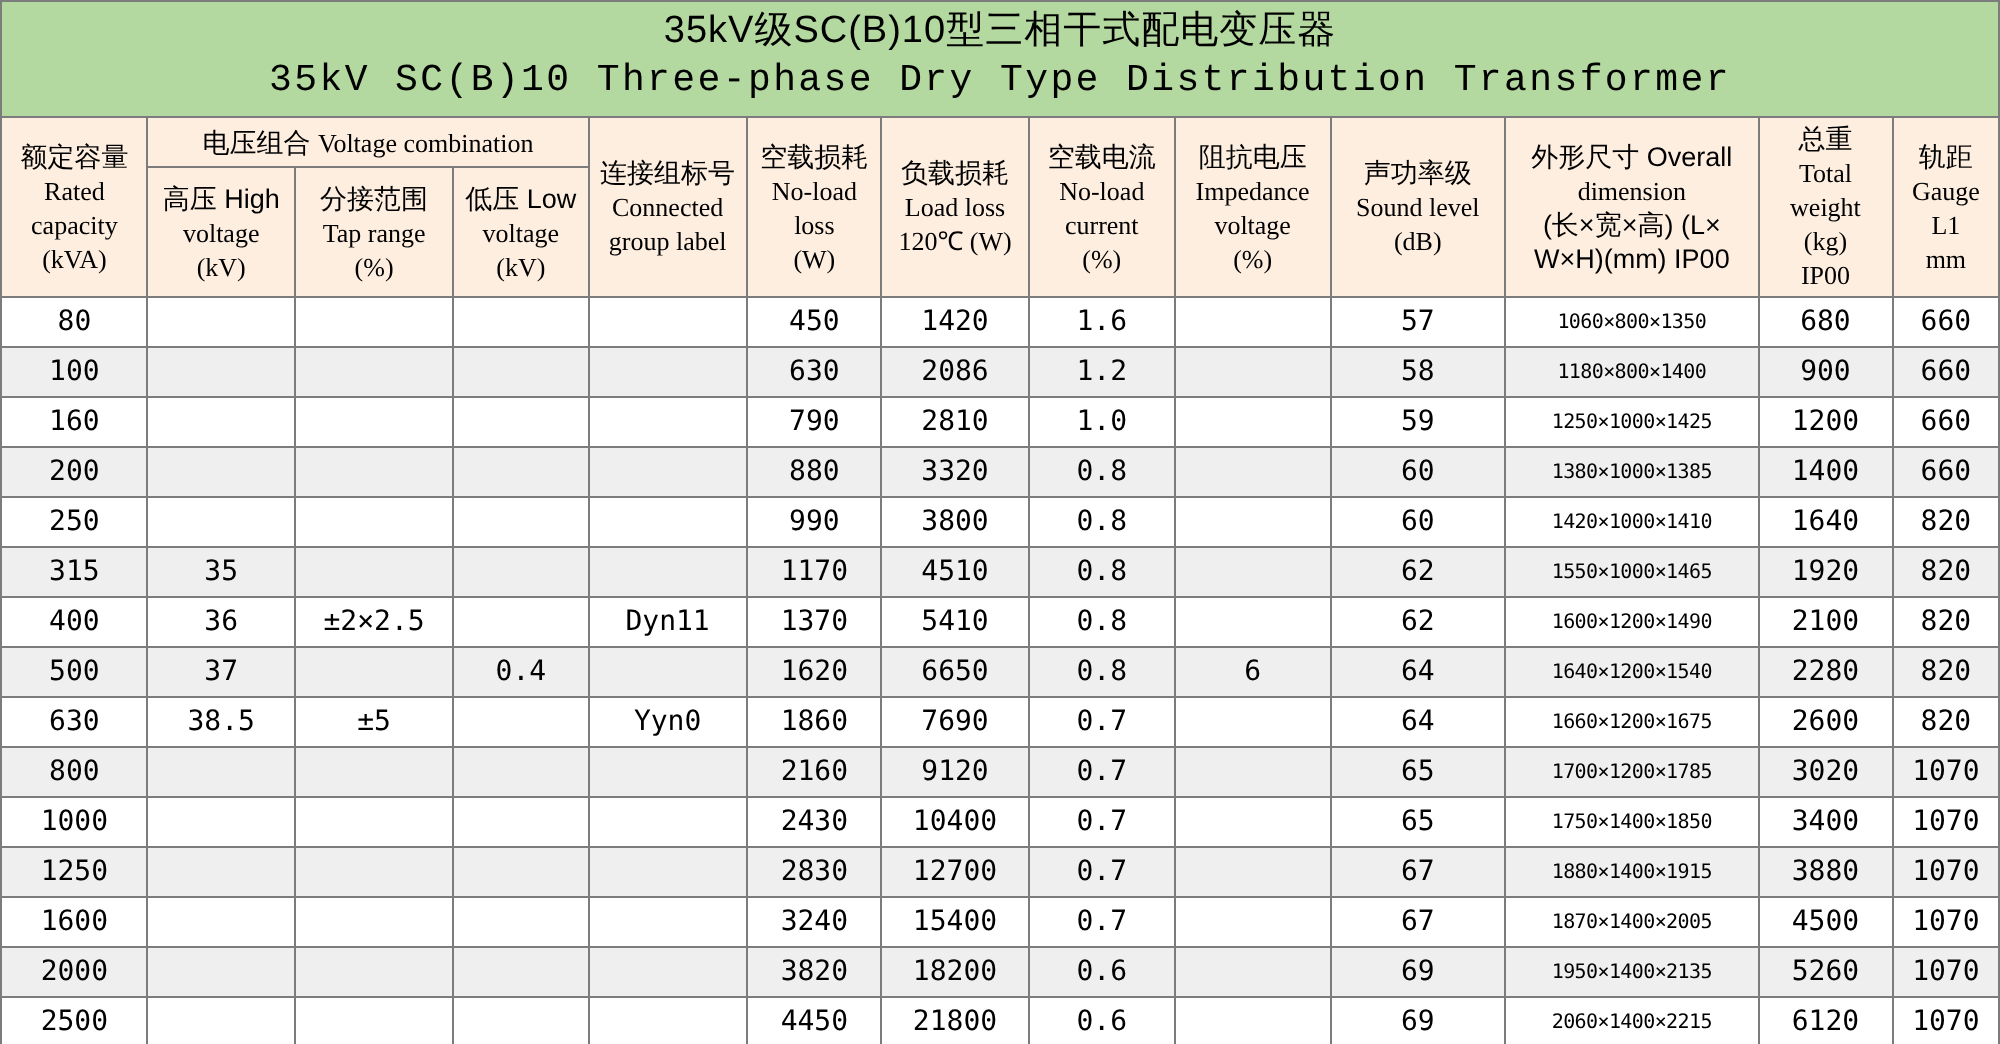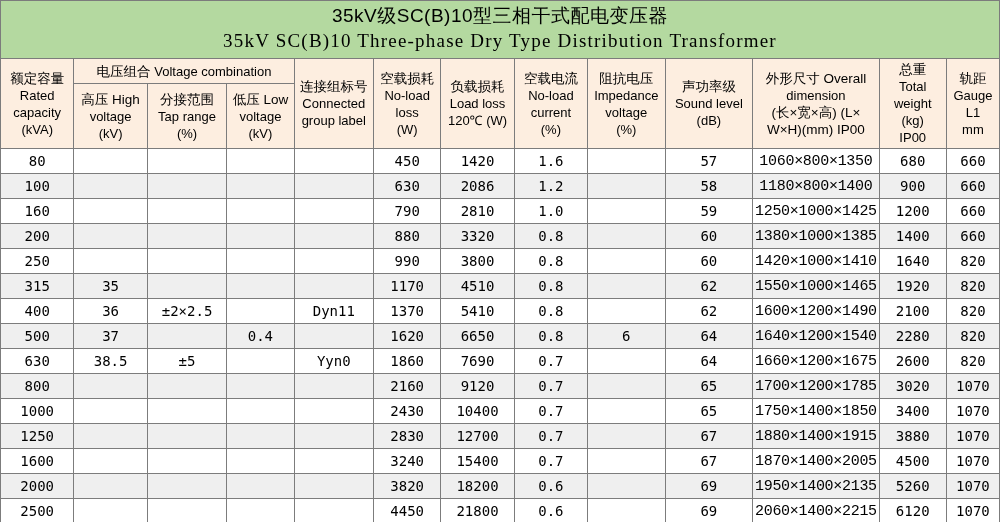--- a/index.html
+++ b/index.html
@@ -31,43 +31,43 @@
     font-size:19px;
     color:#000;
     line-height:24px;
     letter-spacing:0.5px;
   }
   .title-en{
     font-size:19px;
     color:#000;
     line-height:25px;
     letter-spacing:1.2px;
-    font-family:Liberation Serif, serif;
+    font-family:Liberation Mono, monospace;
   }
   .hdr{
     background:#fdeee0;
     font-size:13.5px;
     line-height:17px;
     padding:2px 2px;
   }
   .hdr-sub{
     background:#fdeee0;
     font-size:13.5px;
     line-height:17px;
     padding:2px 2px;
   }
-  .hdr .en,.hdr-sub .en{font-family:Liberation Sans, sans-serif;font-size:13px;}
+  .hdr .en,.hdr-sub .en{font-family:Liberation Serif, serif;font-size:13px;}
   .data{
     font-size:14px;
     height:24px;
     font-family:"DejaVu Sans Mono", monospace;
   }
   tr.even td.data{background:#ffffff;}
   tr.odd td.data{background:#efefef;}
-  .dim{letter-spacing:-0.3px;font-size:15px;font-family:Liberation Mono, monospace;}
+  .dim{letter-spacing:-0.3px;font-size:10px;}
 </style>
 </head>
 <body>
 
 <table>
   <colgroup>
     <col style="width:72px">
     <col style="width:72px">
     <col style="width:78px">
     <col style="width:66px">

